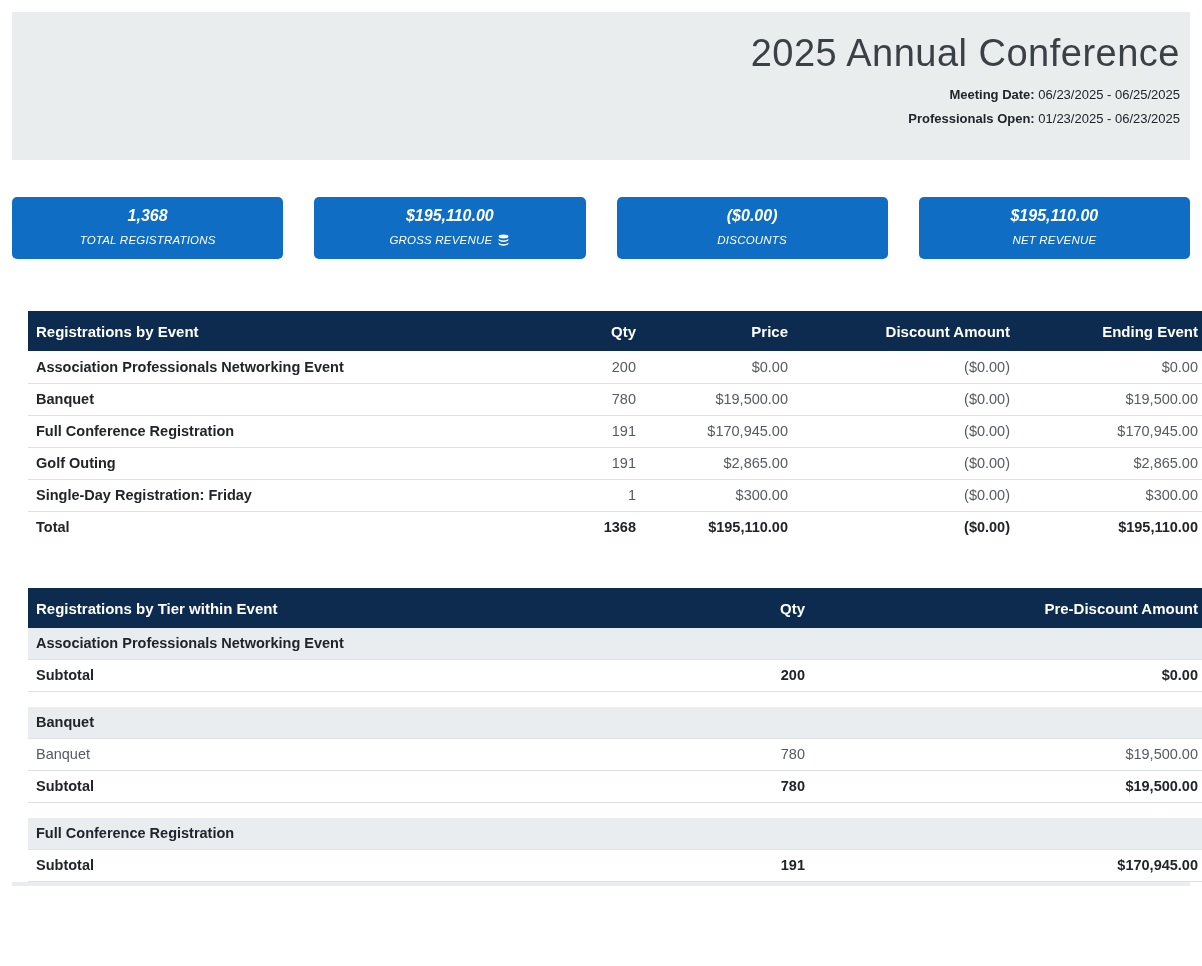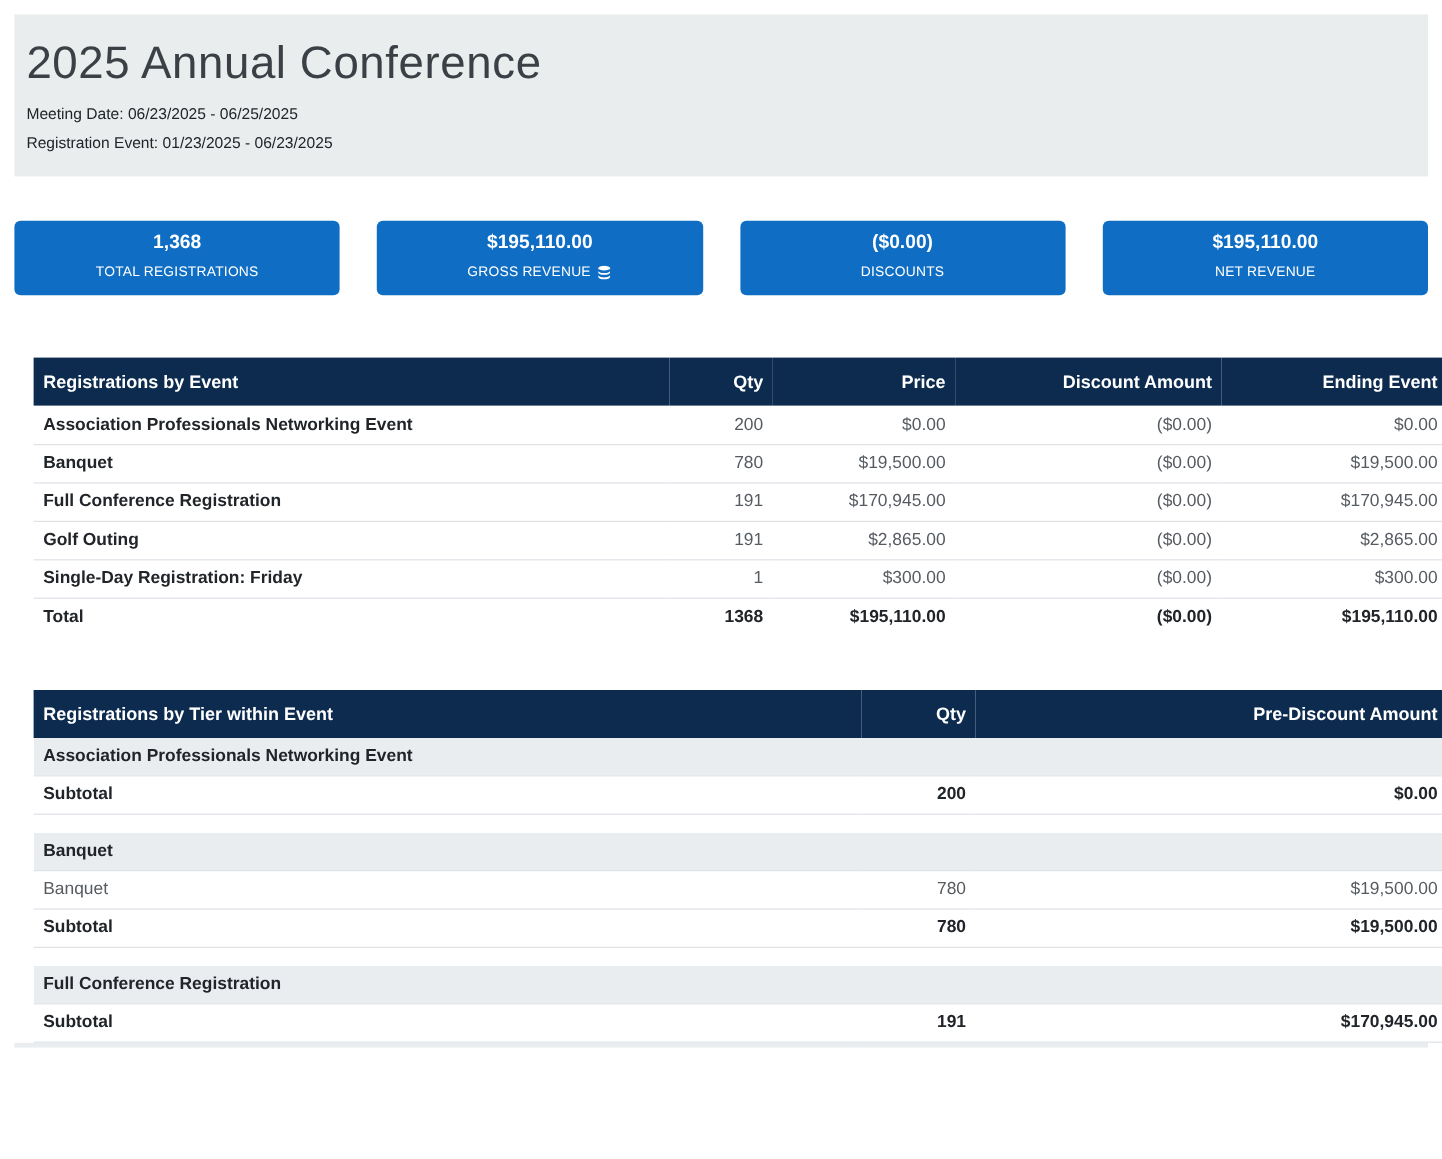--- a/index.html
+++ b/index.html
@@ -13,29 +13,29 @@
     --title-text:#3a4045;
   }
   *{box-sizing:border-box;}
   html,body{margin:0;padding:0;}
   body{
     width:1202px;height:966px;overflow:hidden;background:#fff;
     font-family:"Liberation Sans","DejaVu Sans",sans-serif;color:var(--dark-text);
   }
   .banner{
     margin:12px 12px 0;background:var(--banner-gray);
-    text-align:left;padding:14px 10px 21px;
+    text-align:right;padding:14px 10px 34px;
   }
   .banner h1{
     margin:6px 0 12px;font-size:38px;font-weight:300;
     color:var(--title-text);letter-spacing:.5px;
   }
   .banner .sub{font-size:13px;margin:9px 0 0;color:var(--dark-text);}
-  .banner .sub .lbl{font-weight:normal;}
-  .cards{display:flex;gap:31px;margin:37px 12px 0;}
+  .banner .sub .lbl{font-weight:bold;}
+  .cards{display:flex;gap:31px;margin:37px 12px 0;font-style:italic;}
   .card{
     flex:1;background:var(--card-blue);border-radius:5px;color:#fff;
     text-align:center;padding:10px 4px 11px;cursor:pointer;border:none;
   }
   .card .val{font-size:16px;font-weight:bold;margin-bottom:5px;}
   .card .lab{
     font-size:11.5px;letter-spacing:.2px;display:inline-flex;
     align-items:center;gap:5px;line-height:1;
   }
   table{
@@ -68,21 +68,21 @@
 </head>
 <body>
 
 <div class="banner">
   <h1>2025 Annual Conference</h1>
   <div class="sub">
     <span class="lbl">Meeting Date:</span>
     <span>06/23/2025 - 06/25/2025</span>
   </div>
   <div class="sub">
-    <span class="lbl">Registration Event:</span>
+    <span class="lbl">Professionals Open:</span>
     <span>01/23/2025 - 06/23/2025</span>
   </div>
 </div>
 
 <div class="cards">
   <div class="card">
     <div class="val">1,368</div>
     <div class="lab">TOTAL REGISTRATIONS</div>
   </div>
   <div class="card">

